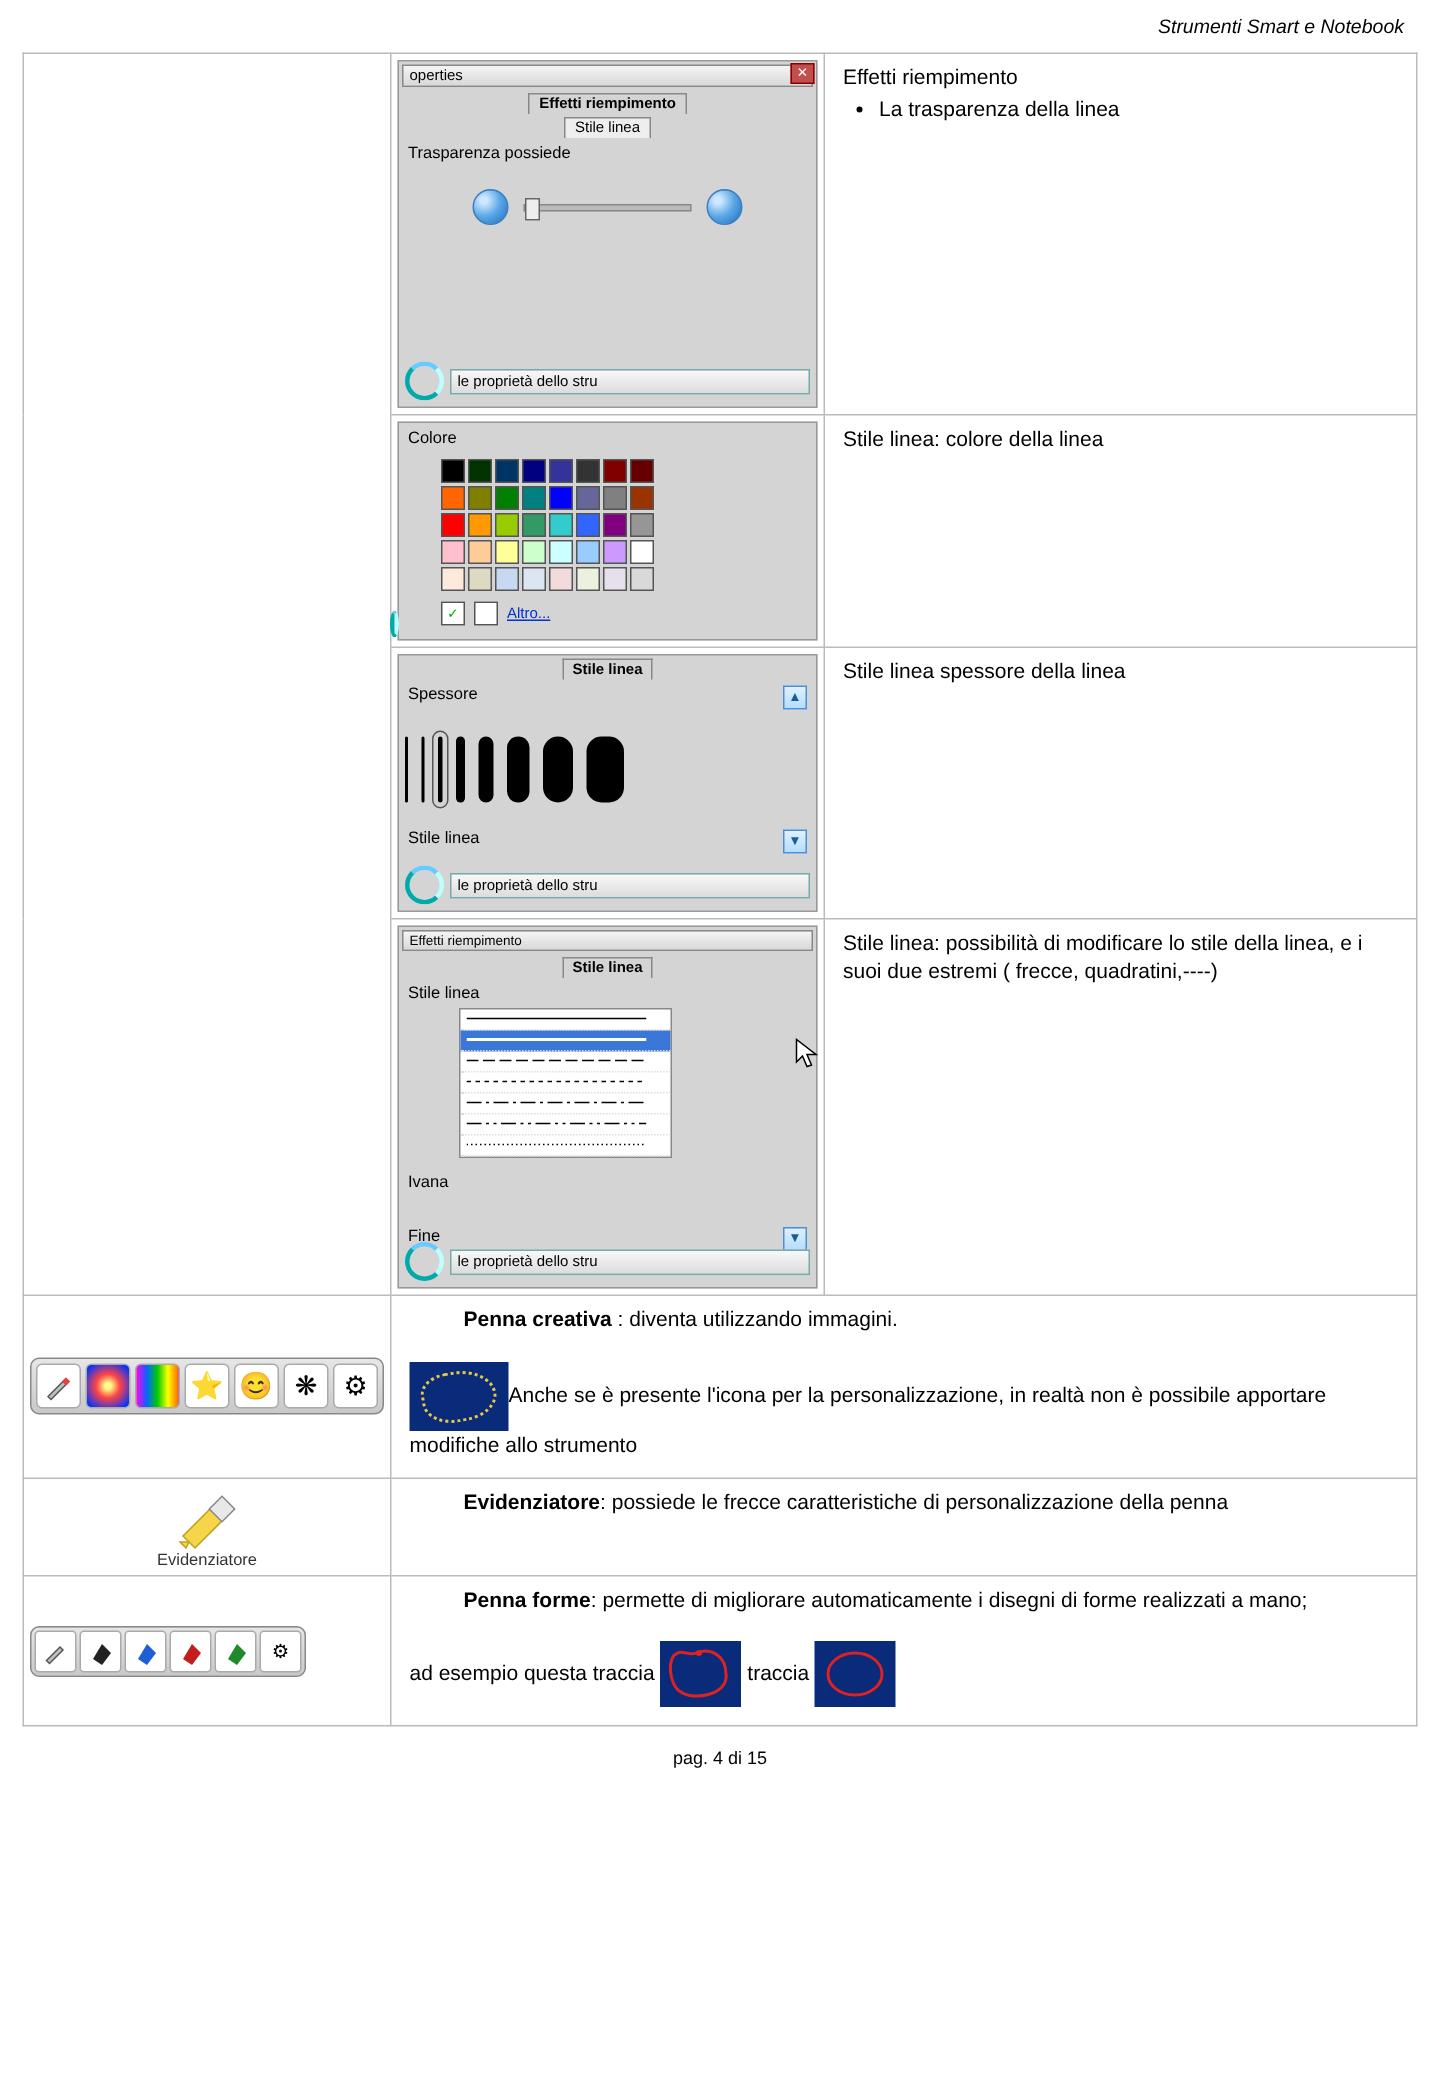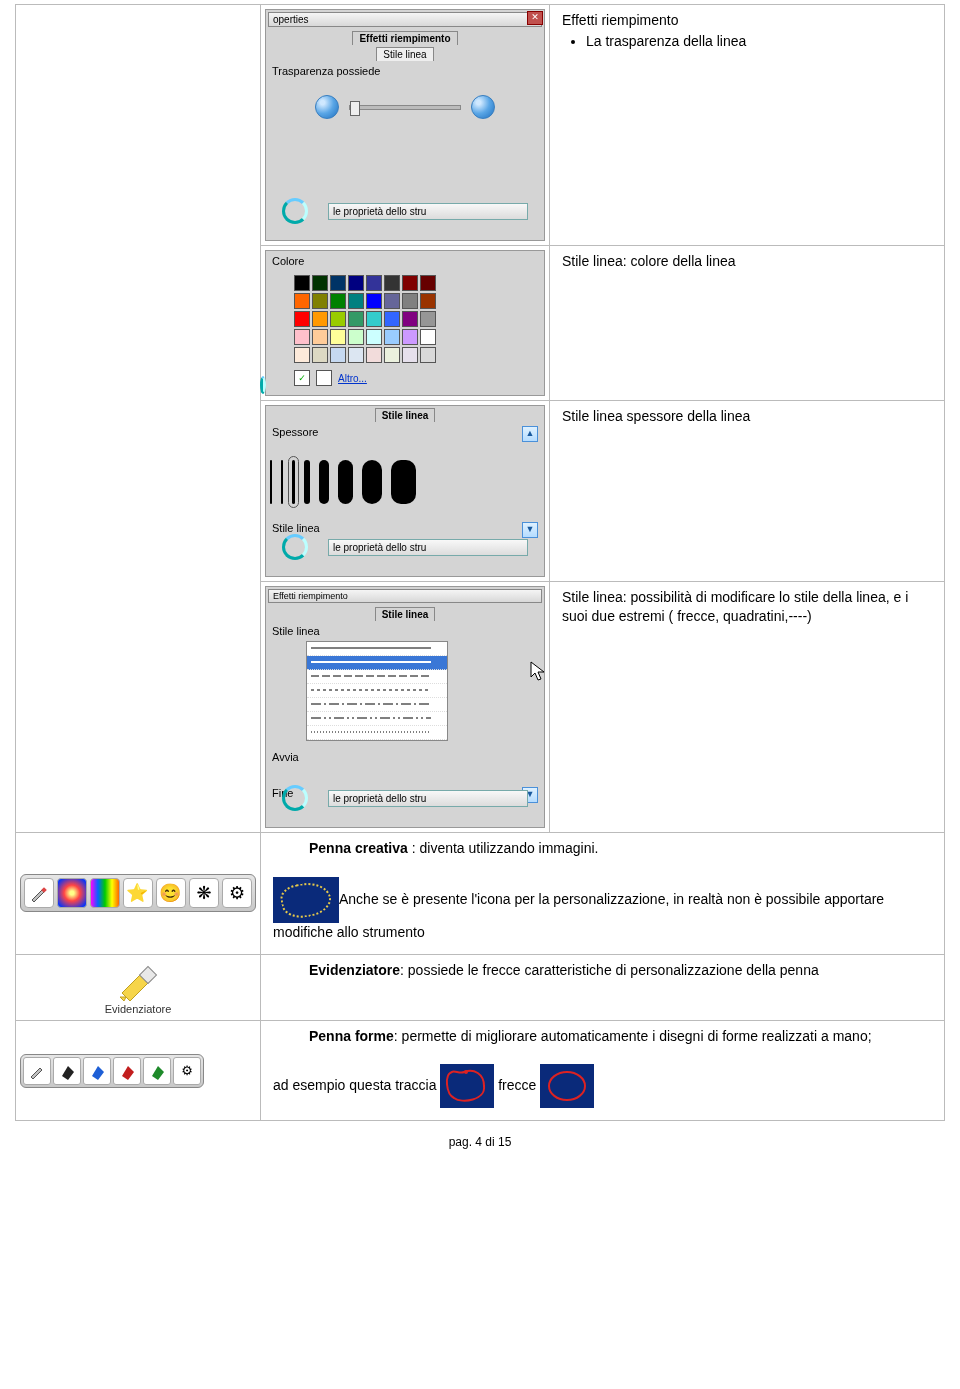--- a/index.html
+++ b/index.html
@@ -100,22 +100,22 @@
   }
   .slider-thumb {
     position: absolute; left: 0; top: -5px;
     width: 8px; height: 13px;
     background: #eee;
     border: 1px solid #666;
   }
   .footer-strip {
     display: flex;
     align-items: center;
-    gap: 20px;
-    margin: 14px;
+    gap: 4px;
+    margin: 2px;
   }
   .circle-anim {
     width: 20px; height: 20px;
     border-radius: 50%;
     border: 3px solid #0aa;
     border-top-color: #6cf;
     border-right-color: #bff;
   }
   .footer-btn {
     flex: 1;
@@ -279,20 +279,21 @@
     text-align: right;
     font-size: 12px;
     padding-right: 24px;
     margin-top: 4px;
   }
 </style>
 </head>
 <body>
 
 <div class="page">
+  <div class="header-italic">Strumenti Smart e Notebook</div>
 
   <table class="main">
     <tbody>
         <tr>
       <td class="col-left" rowspan="4"></td>
       <td class="col-mid">
         <div class="panel" style="height:230px">
           <div class="closebtn">✕</div>
           <div class="title-bar">operties</div>
           <div class="tab-row">
@@ -470,21 +471,21 @@
               <div class="opt">
                     <svg width="120" height="5">
                       <line x1="0" y1="2" x2="120" y2="2" stroke="#000" stroke-width="1" stroke-dasharray="1 2"></line>
                     </svg>
                   </div>
             </div>
             <svg class="cursor-svg" width="18" height="22">
                   <path d="M1 1 L1 16 L5 12 L8 19 L11 18 L8 11 L14 11 Z" fill="#fff" stroke="#000"></path>
                 </svg>
           </div>
-          <div class="section" style="margin-top:6px">Avvia</div>
+          <div class="section" style="margin-top:6px">Ivana</div>
           <div class="section" style="display:flex;justify-content:space-between;margin-top:16px">
             <span>Fine</span>
             <span class="arrow-box">▼</span>
           </div>
           <div style="position:absolute;bottom:2px;left:2px;right:2px">
             <div class="footer-strip">
               <span class="circle-anim"></span>
               <span class="footer-btn">le proprietà dello stru</span>
             </div>
           </div>
@@ -572,21 +573,21 @@
       <td colspan="2">
         <div class="desc">
           <span class="bold">Penna forme</span><span>:  permette di migliorare automaticamente i disegni di forme realizzati a mano;</span><br><br>
           <span>ad esempio questa traccia </span>
           <span class="shape-thumb">
             <svg width="54" height="44" style="position:absolute;left:0;top:0">
                   <path d="M12 8 C4 10 6 30 14 34 C22 40 46 36 44 22 C44 10 34 4 24 8 C20 10 14 6 12 8 Z" fill="none" stroke="#d22" stroke-width="2"></path>
                   <circle cx="26" cy="8" r="2" fill="#d22"></circle>
                 </svg>
           </span>
-          <span> frecce </span>
+          <span> traccia </span>
           <span class="shape-thumb">
             <svg width="54" height="44" style="position:absolute;left:0;top:0">
                   <ellipse cx="27" cy="22" rx="18" ry="14" fill="none" stroke="#d22" stroke-width="2"></ellipse>
                 </svg>
           </span>
         </div>
       </td>
     </tr>
   </tbody>
     </table>

